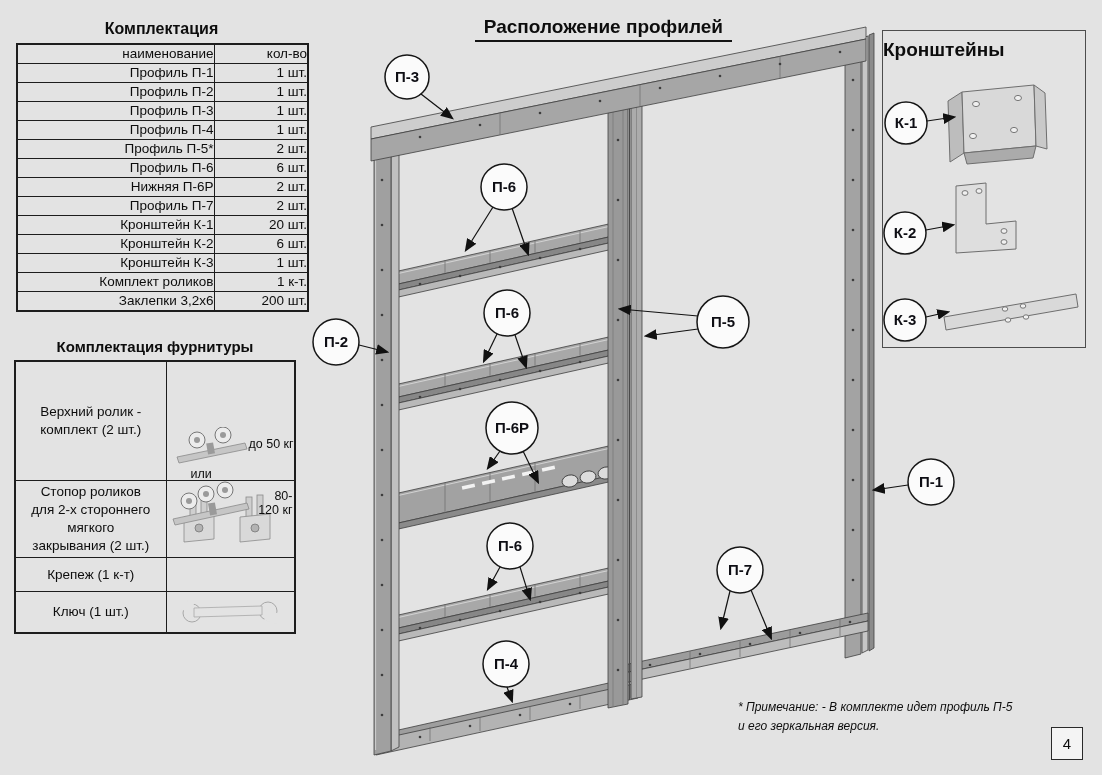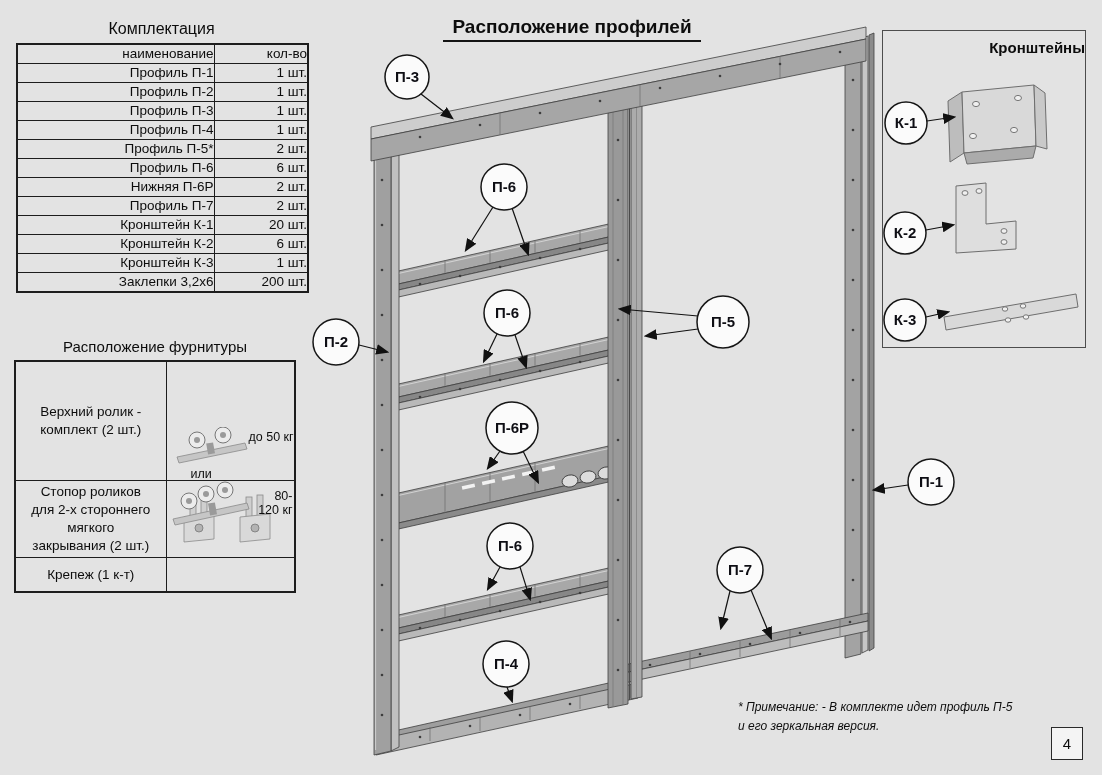--- a/index.html
+++ b/index.html
@@ -2,36 +2,36 @@
 <html lang="ru"><head>
 <meta charset="utf-8">
 <style>
   html,body{margin:0;padding:0}
   body{
     width:1102px;height:775px;position:relative;overflow:hidden;
     background:#e3e3e3;color:#0d0d0d;
     font-family:"Liberation Sans",sans-serif;
   }
   .abs{position:absolute}
-  .tbl-title{font-weight:normal;font-size:16px;text-align:center;margin:0 0 5px 0}
+  .tbl-title{font-weight:bold;font-size:16px;text-align:center;margin:0 0 5px 0}
   table{border-collapse:collapse;table-layout:fixed}
   .t1{width:291px;border:2.2px solid #1d1d1d}
   .t1 td{border:1.6px solid #1d1d1d;font-size:13.5px;text-align:right;
          height:18px;line-height:18px;padding:0;overflow:hidden;white-space:nowrap}
   .t2{width:282px;border:2.2px solid #1d1d1d}
   .t2 td{border:1.8px solid #1d1d1d;font-size:13.5px;text-align:center;vertical-align:middle;padding:0}
   .t2 td.lbl{line-height:1.35;padding:2px 14px}
   .t2 .w110{display:inline-block;max-width:112px}
   .t2 .w150{display:inline-block;max-width:150px}
   .rollcell{position:relative;height:100%}
   .rollcell .cap{position:absolute;font-size:12.5px;white-space:nowrap}
-  .diagram-title{left:412px;top:16px;width:320px;text-align:center;font-size:19px;font-weight:bold}
+  .diagram-title{left:412px;top:16px;width:320px;text-align:right;font-size:19px;font-weight:bold}
   .diagram-title span{display:inline-block;border-bottom:2px solid #141414;padding:0 9px 2px}
   .brackets-box{left:882px;top:30px;width:204px;height:318px;border:1.6px solid #4d4d4d;box-sizing:border-box}
-  .brackets-title{font-size:15px;font-weight:bold;text-align:right;margin-top:8px}
+  .brackets-title{font-size:19px;font-weight:bold;text-align:left;margin-top:8px}
   .note{left:738px;top:698px;width:352px;font-size:12px;font-style:italic;line-height:1.55}
   .pagenum{left:1051px;top:727px;width:30px;height:31px;border:1.6px solid #2a2a2a;background:#f4f4f4;
            display:flex;align-items:center;justify-content:center;font-size:15px}
   svg.overlay{position:absolute;left:0;top:0;z-index:5;pointer-events:none}
   .pf{stroke:#3f3f3f;stroke-width:0.8}
   .co circle{fill:#fbfbfb;stroke:#161616;stroke-width:1.5}
   .co text{font-family:"Liberation Sans",sans-serif;font-size:15px;font-weight:bold;fill:#0e0e14;text-anchor:middle}
   .co line{stroke:#111;stroke-width:1.2}
   .br{stroke:#6e6e6e;stroke-width:1}
 </style>
@@ -88,48 +88,52 @@
         </tr>
       <tr>
           <td>Кронштейн К-2</td>
           <td>6 шт.</td>
         </tr>
       <tr>
           <td>Кронштейн К-3</td>
           <td>1 шт.</td>
         </tr>
       <tr>
+          <td>Комплект роликов</td>
+          <td>1 к-т.</td>
+        </tr>
+      <tr>
           <td>Заклепки 3,2х6</td>
           <td>200 шт.</td>
         </tr>
     </tbody>
   </table>
 </div>
 
 <div class="abs" style="left:14px;top:338px;width:282px">
-  <div class="tbl-title" style="font-size:15px">Расположение фурнитуры</div>
+  <div class="tbl-title" style="font-size:15px">Комплектация фурнитуры</div>
   <table class="t2">
     <colgroup>
         <col style="width:151px">
         <col style="width:129px">
       </colgroup>
     <tbody>
       <tr style="height:119px">
         <td class="lbl"><span class="w110">Верхний ролик - комплект (2 шт.)</span></td>
         <td>
           <div class="rollcell">
             <svg class="abs" style="left:6px;top:6px" width="80" height="44" viewBox="0 0 80 44">
               <polygon points="4,30 72,16 74,22 6,36" fill="#c6c6c6" stroke="#8a8a8a" stroke-width="0.8"></polygon>
               <circle cx="24" cy="13" r="8" fill="#ececec" stroke="#777"></circle>
                 <circle cx="24" cy="13" r="3" fill="#9a9a9a"></circle>
               <circle cx="50" cy="8" r="8" fill="#ececec" stroke="#777"></circle>
                 <circle cx="50" cy="8" r="3" fill="#9a9a9a"></circle>
               <rect x="34" y="16" width="7" height="11" fill="#9a9a9a" transform="rotate(-10 37 21)"></rect>
             </svg>
-            <span class="cap" style="left:82px;top:9px">до 50 кг</span>
+            <span class="cap" style="left:82px;top:16px">до 50 кг</span>
             <span class="cap" style="left:24px;top:46px">или</span>
             <svg class="abs" style="left:2px;top:60px" width="84" height="52" viewBox="0 0 84 52">
               <polygon points="4,38 78,22 80,28 6,44" fill="#c6c6c6" stroke="#8a8a8a" stroke-width="0.8"></polygon>
               <circle cx="20" cy="20" r="8" fill="#ececec" stroke="#777"></circle>
                 <circle cx="20" cy="20" r="3" fill="#9a9a9a"></circle>
               <circle cx="37" cy="13" r="8" fill="#ececec" stroke="#777"></circle>
                 <circle cx="37" cy="13" r="3" fill="#9a9a9a"></circle>
               <circle cx="56" cy="9" r="8" fill="#ececec" stroke="#777"></circle>
                 <circle cx="56" cy="9" r="3" fill="#9a9a9a"></circle>
               <rect x="40" y="22" width="7" height="12" fill="#9a9a9a" transform="rotate(-10 43 28)"></rect>
@@ -154,20 +158,32 @@
               <polygon points="6,24 36,21 36,46 6,49" fill="#d9d9d9" stroke="#8a8a8a" stroke-width="0.8"></polygon>
               <circle cx="21" cy="35" r="4" fill="#b3b3b3" stroke="#777" stroke-width="0.8"></circle>
             </g>
           </svg>
         </td>
       </tr>
       <tr style="height:34px">
         <td class="lbl"><span>Крепеж (1 к-т)</span></td>
         <td></td>
       </tr>
+      <tr style="height:41px">
+        <td class="lbl"><span>Ключ (1 шт.)</span></td>
+        <td>
+          <svg width="100" height="26" viewBox="0 0 100 26" style="display:block;margin:0 auto">
+            <circle cx="12" cy="14" r="9" fill="#e3e3e3" stroke="#a8a8a8"></circle>
+            <circle cx="88" cy="12" r="9" fill="#e3e3e3" stroke="#a8a8a8"></circle>
+            <polygon points="14,9 82,7 82,16 14,18" fill="#e3e3e3" stroke="#a8a8a8" stroke-width="0.8"></polygon>
+            <polygon points="0,0 15,4 8,13 0,10" fill="#e3e3e3"></polygon>
+            <polygon points="100,26 84,21 91,12 100,15" fill="#e3e3e3"></polygon>
+          </svg>
+        </td>
+      </tr>
     </tbody>
   </table>
 </div>
 
 <div class="abs diagram-title"><span>Расположение профилей</span></div>
 
 <div class="abs brackets-box">
   <div class="brackets-title">Кронштейны</div>
 </div>
 

